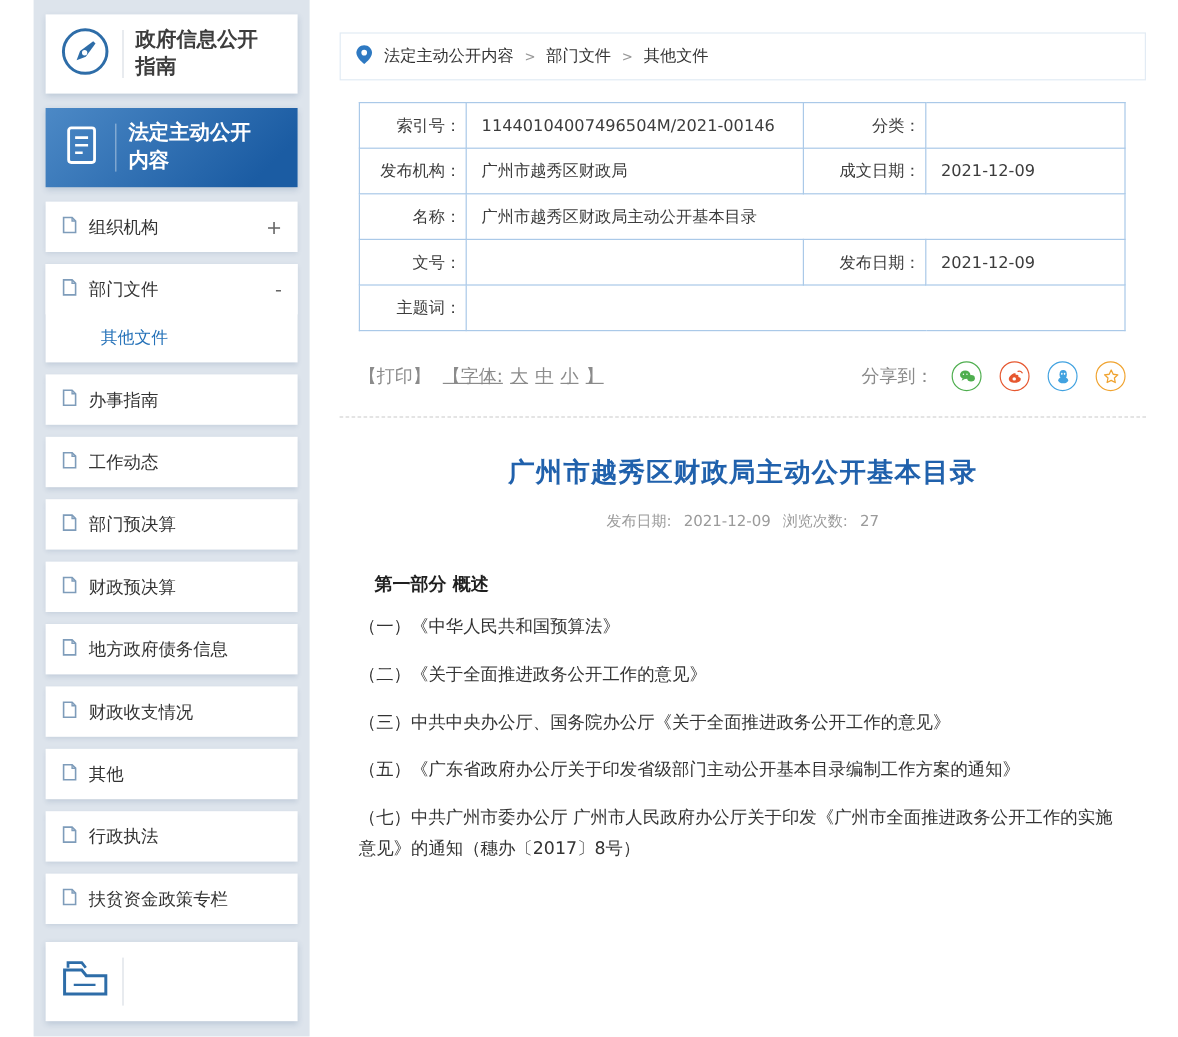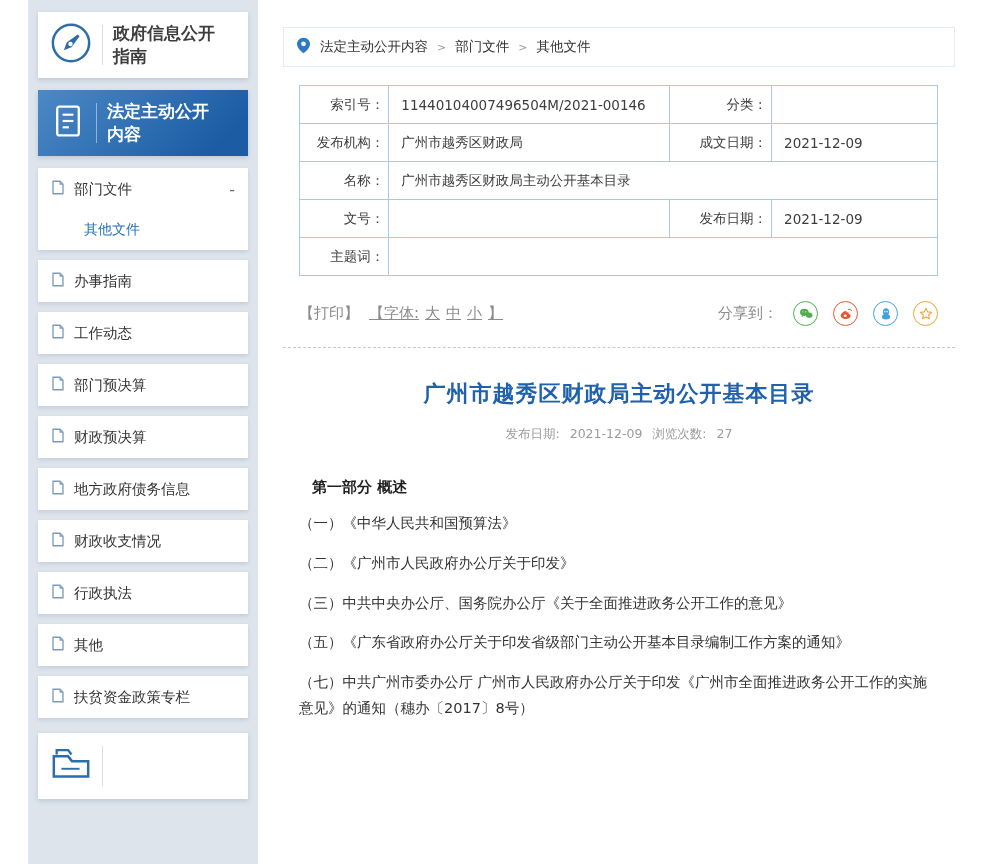--- a/index.html
+++ b/index.html
@@ -83,20 +83,30 @@
           <line x1="14" y1="20" x2="26" y2="20" stroke="#fff" stroke-width="2.4"></line>
           <line x1="14" y1="27" x2="21" y2="27" stroke="#fff" stroke-width="2.4"></line>
         </svg>
       </span>
       <span class="vdiv"></span>
       <span class="txt">法定主动公开内容</span>
     </div>
 
     <nav class="menu">
 
+      <div class="menu-item">
+        <span>
+          <svg width="14" height="15" viewBox="0 0 16 18">
+              <path d="M2 1.5 h8.5 L14 5 v11.5 H2 Z" fill="none" stroke="#7e9cba" stroke-width="1.6"></path>
+              <path d="M10.5 1.5 V5 H14" fill="none" stroke="#7e9cba" stroke-width="1.4"></path>
+            </svg>
+        </span>
+        <span class="lab">组织机构</span>
+        <span class="toggle">+</span>
+      </div>
 
       <div class="menu-group">
         <div class="menu-item">
           <span>
             <svg width="14" height="15" viewBox="0 0 16 18">
                 <path d="M2 1.5 h8.5 L14 5 v11.5 H2 Z" fill="none" stroke="#7e9cba" stroke-width="1.6"></path>
                 <path d="M10.5 1.5 V5 H14" fill="none" stroke="#7e9cba" stroke-width="1.4"></path>
               </svg>
           </span>
           <span class="lab">部门文件</span>
@@ -165,31 +175,31 @@
         <span class="lab">财政收支情况</span>
       </div>
 
       <div class="menu-item">
         <span>
           <svg width="14" height="15" viewBox="0 0 16 18">
               <path d="M2 1.5 h8.5 L14 5 v11.5 H2 Z" fill="none" stroke="#7e9cba" stroke-width="1.6"></path>
               <path d="M10.5 1.5 V5 H14" fill="none" stroke="#7e9cba" stroke-width="1.4"></path>
             </svg>
         </span>
+        <span class="lab">其他</span>
+      </div>
+
+      <div class="menu-item">
+        <span>
+          <svg width="14" height="15" viewBox="0 0 16 18">
+              <path d="M2 1.5 h8.5 L14 5 v11.5 H2 Z" fill="none" stroke="#7e9cba" stroke-width="1.6"></path>
+              <path d="M10.5 1.5 V5 H14" fill="none" stroke="#7e9cba" stroke-width="1.4"></path>
+            </svg>
+        </span>
         <span class="lab">行政执法</span>
-      </div>
-
-      <div class="menu-item">
-        <span>
-          <svg width="14" height="15" viewBox="0 0 16 18">
-              <path d="M2 1.5 h8.5 L14 5 v11.5 H2 Z" fill="none" stroke="#7e9cba" stroke-width="1.6"></path>
-              <path d="M10.5 1.5 V5 H14" fill="none" stroke="#7e9cba" stroke-width="1.4"></path>
-            </svg>
-        </span>
-        <span class="lab">其他</span>
       </div>
 
       <div class="menu-item">
         <span>
           <svg width="14" height="15" viewBox="0 0 16 18">
               <path d="M2 1.5 h8.5 L14 5 v11.5 H2 Z" fill="none" stroke="#7e9cba" stroke-width="1.6"></path>
               <path d="M10.5 1.5 V5 H14" fill="none" stroke="#7e9cba" stroke-width="1.4"></path>
             </svg>
         </span>
         <span class="lab">扶贫资金政策专栏</span>
@@ -311,20 +321,20 @@
     <article class="article">
       <h1 class="art-title">广州市越秀区财政局主动公开基本目录</h1>
       <div class="art-meta">
         <span>发布日期:</span>
         <span>2021-12-09</span>
         <span>浏览次数:</span>
         <span>27</span>
       </div>
       <p class="sec-head">第一部分 概述</p>
       <p class="para">（一）《中华人民共和国预算法》</p>
-      <p class="para">（二）《广州市人民政府办公厅关于印发》</p>
+      <p class="para">（二）《关于全面推进政务公开工作的意见》</p>
       <p class="para">（三）中共中央办公厅、国务院办公厅《关于全面推进政务公开工作的意见》</p>
       <p class="para">（五）《广东省政府办公厅关于印发省级部门主动公开基本目录编制工作方案的通知》</p>
       <p class="para">（七）中共广州市委办公厅 广州市人民政府办公厅关于印发《广州市全面推进政务公开工作的实施意见》的通知（穗办〔2017〕8号）</p>
     </article>
 
   </main>
 </div>
 
 </body></html>

